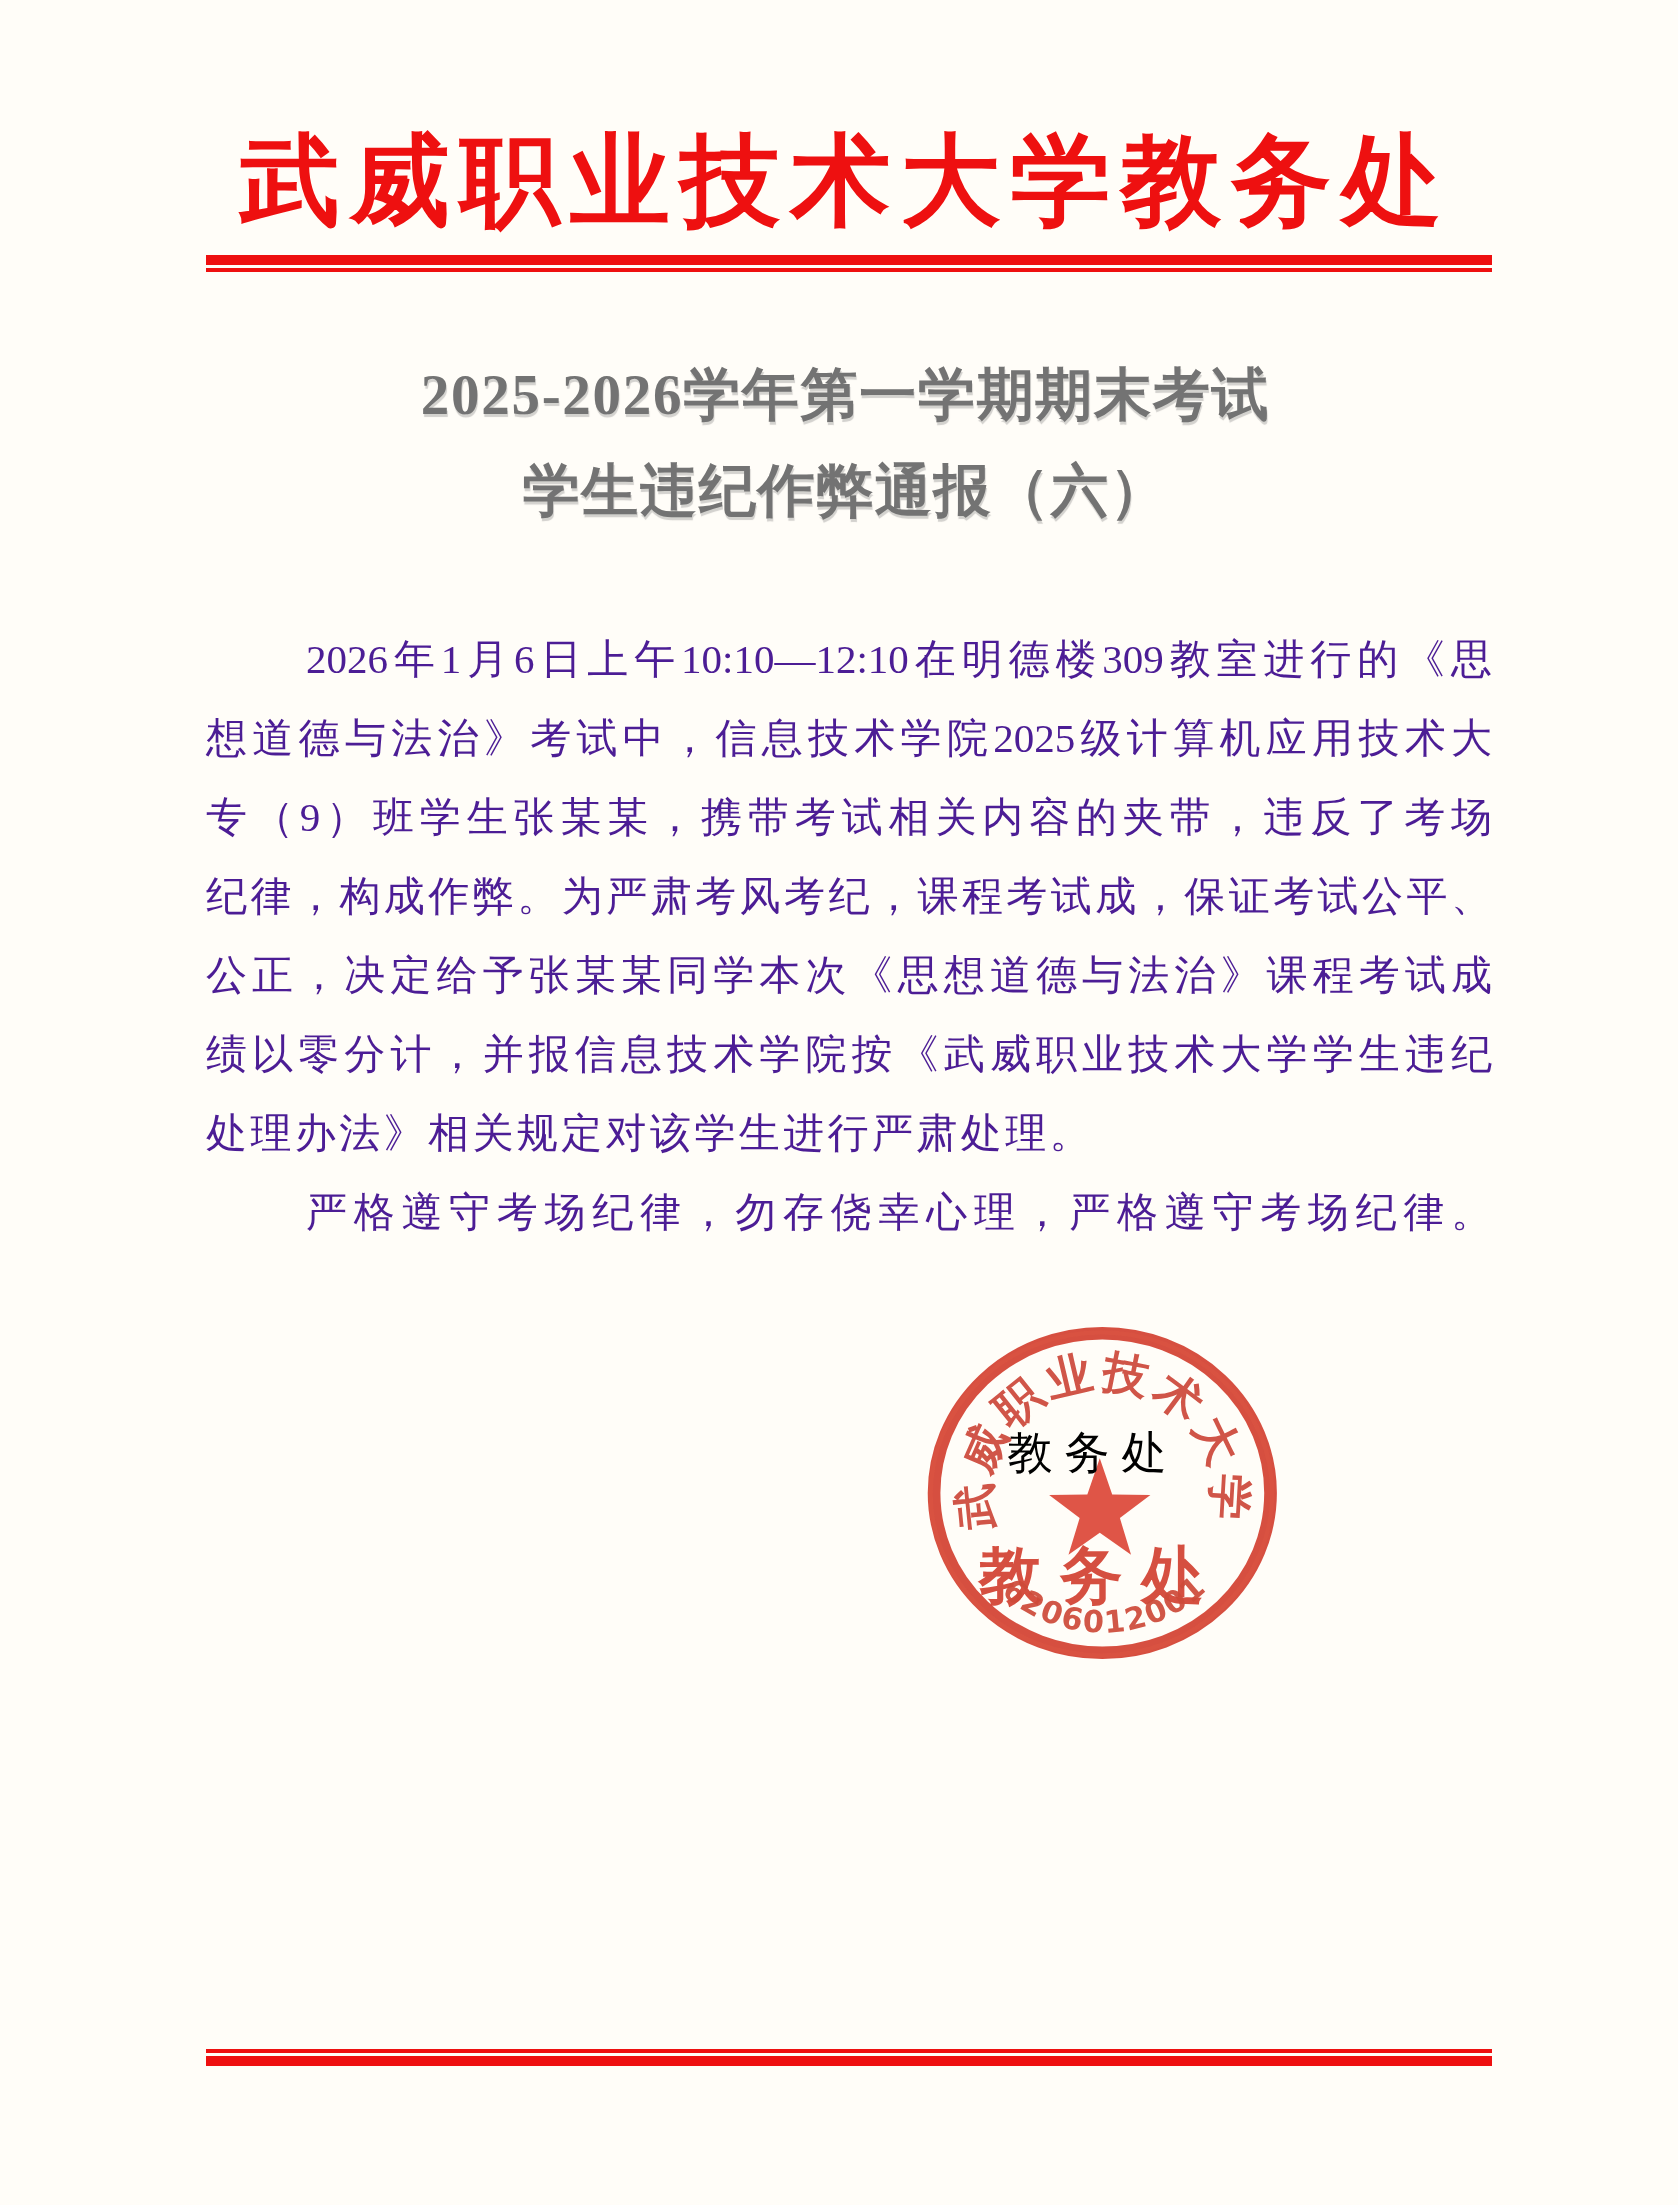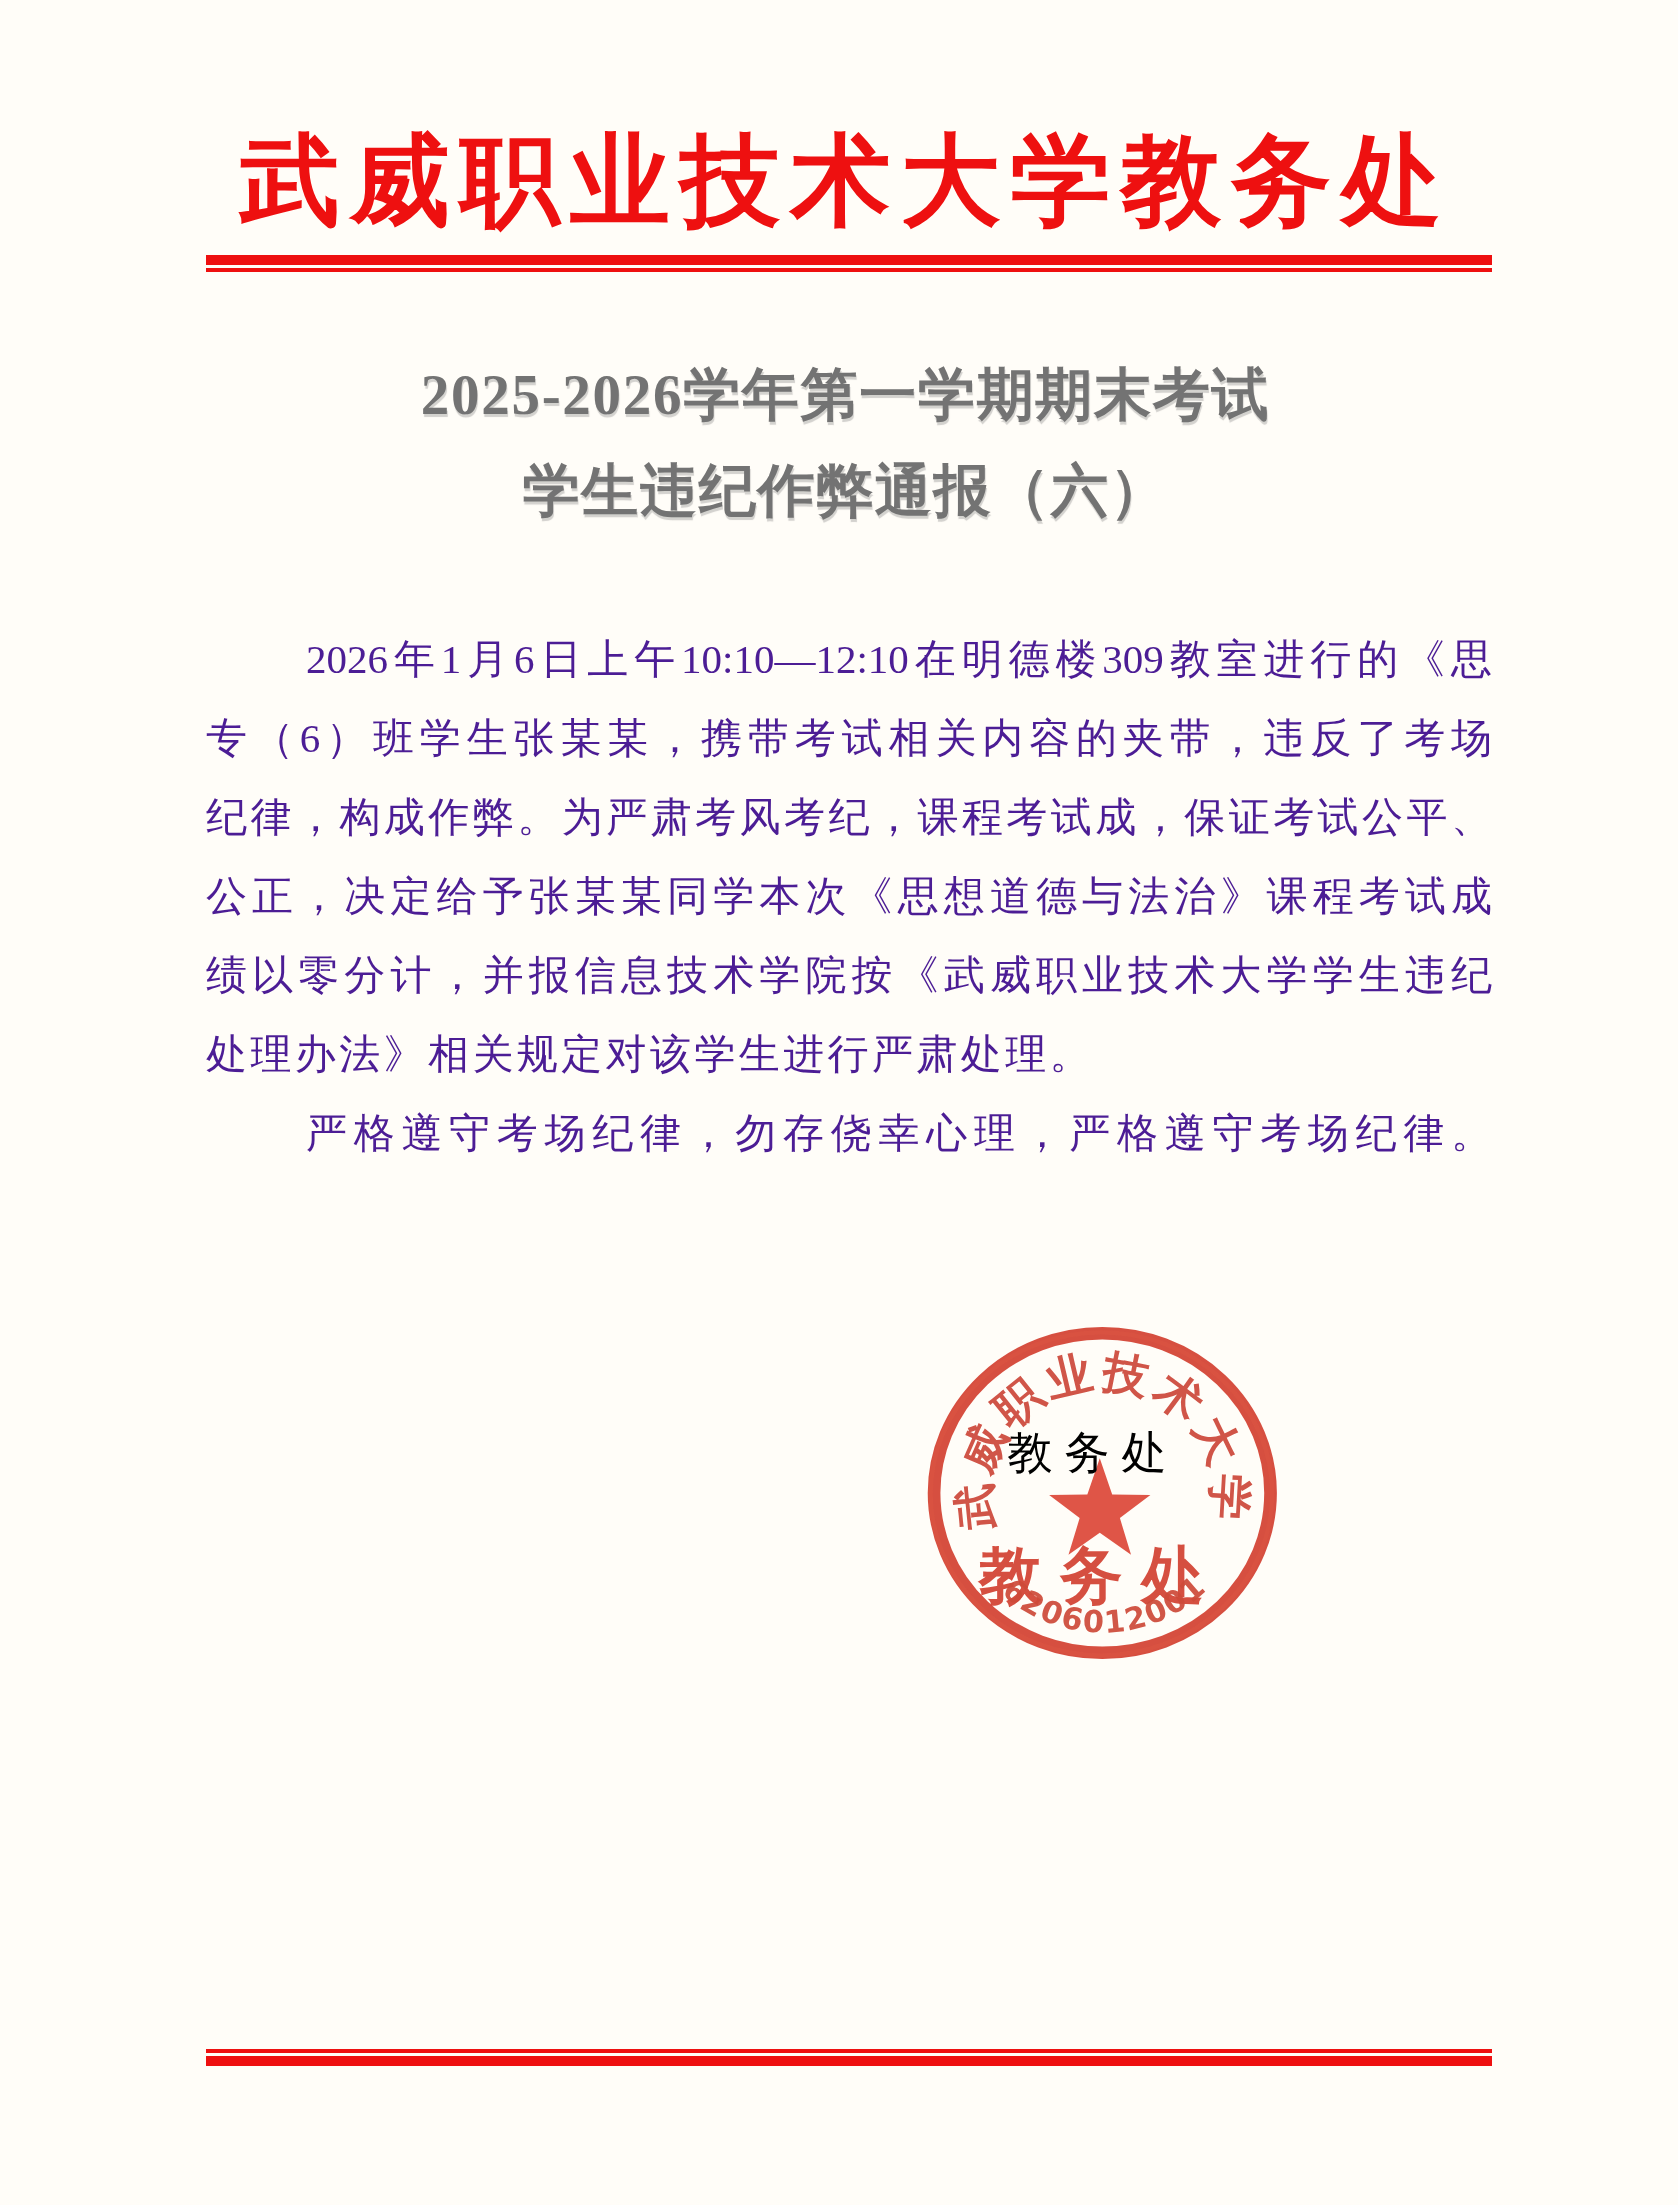--- a/index.html
+++ b/index.html
@@ -83,21 +83,22 @@
 
   <div class="org-title">武威职业技术大学教务处</div>
   <div class="rule h-thick"></div>
   <div class="rule h-thin"></div>
 
   <div class="doc-title l1">2025-2026学年第一学期期末考试</div>
   <div class="doc-title l2">学生违纪作弊通报（六）</div>
 
   <div class="body-text">
     <div class="bline indent">2026年1月6日上午10:10—12:10在明德楼309教室进行的《思</div>
-    <div class="bline">专（6）班学生张某某，携带考试相关内容的夹带，违反了考场</div>
+    <div class="bline">想道德与法治》考试中，信息技术学院2025级计算机应用技术大</div>
+    <div class="bline">专（9）班学生张某某，携带考试相关内容的夹带，违反了考场</div>
     <div class="bline">纪律，构成作弊。为严肃考风考纪，课程考试成，保证考试公平、</div>
     <div class="bline">公正，决定给予张某某同学本次《思想道德与法治》课程考试成</div>
     <div class="bline">绩以零分计，并报信息技术学院按《武威职业技术大学学生违纪</div>
     <div class="bline para-end">处理办法》相关规定对该学生进行严肃处理。</div>
     <div class="bline indent">严格遵守考场纪律，勿存侥幸心理，严格遵守考场纪律。</div>
   </div>
 
   <div class="sig-dept">教务处</div>
 
   <div class="seal">

